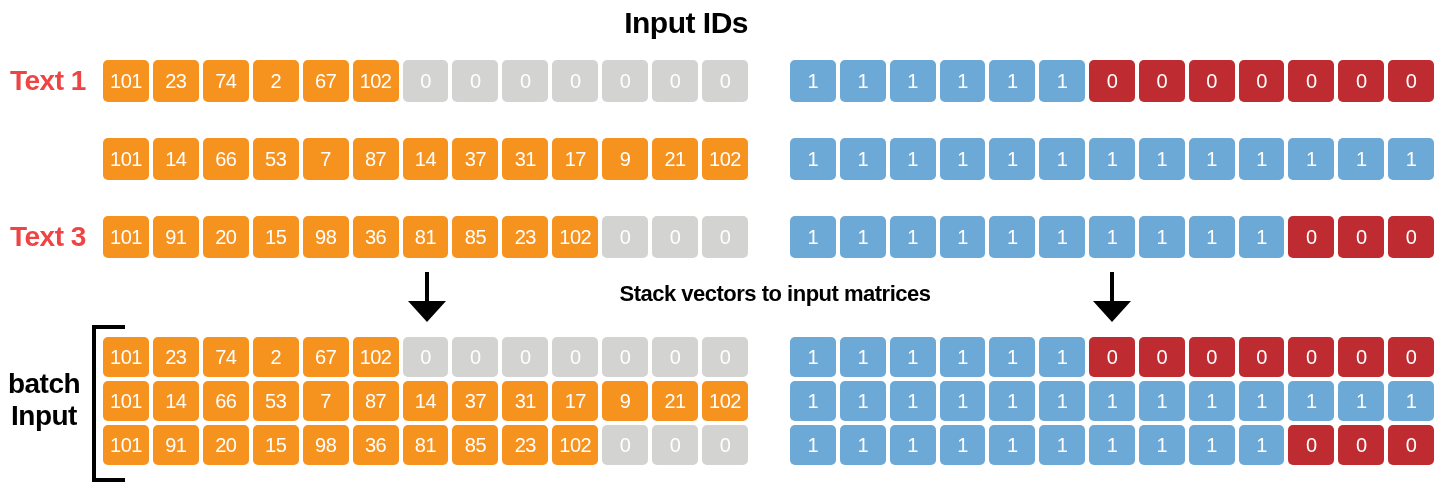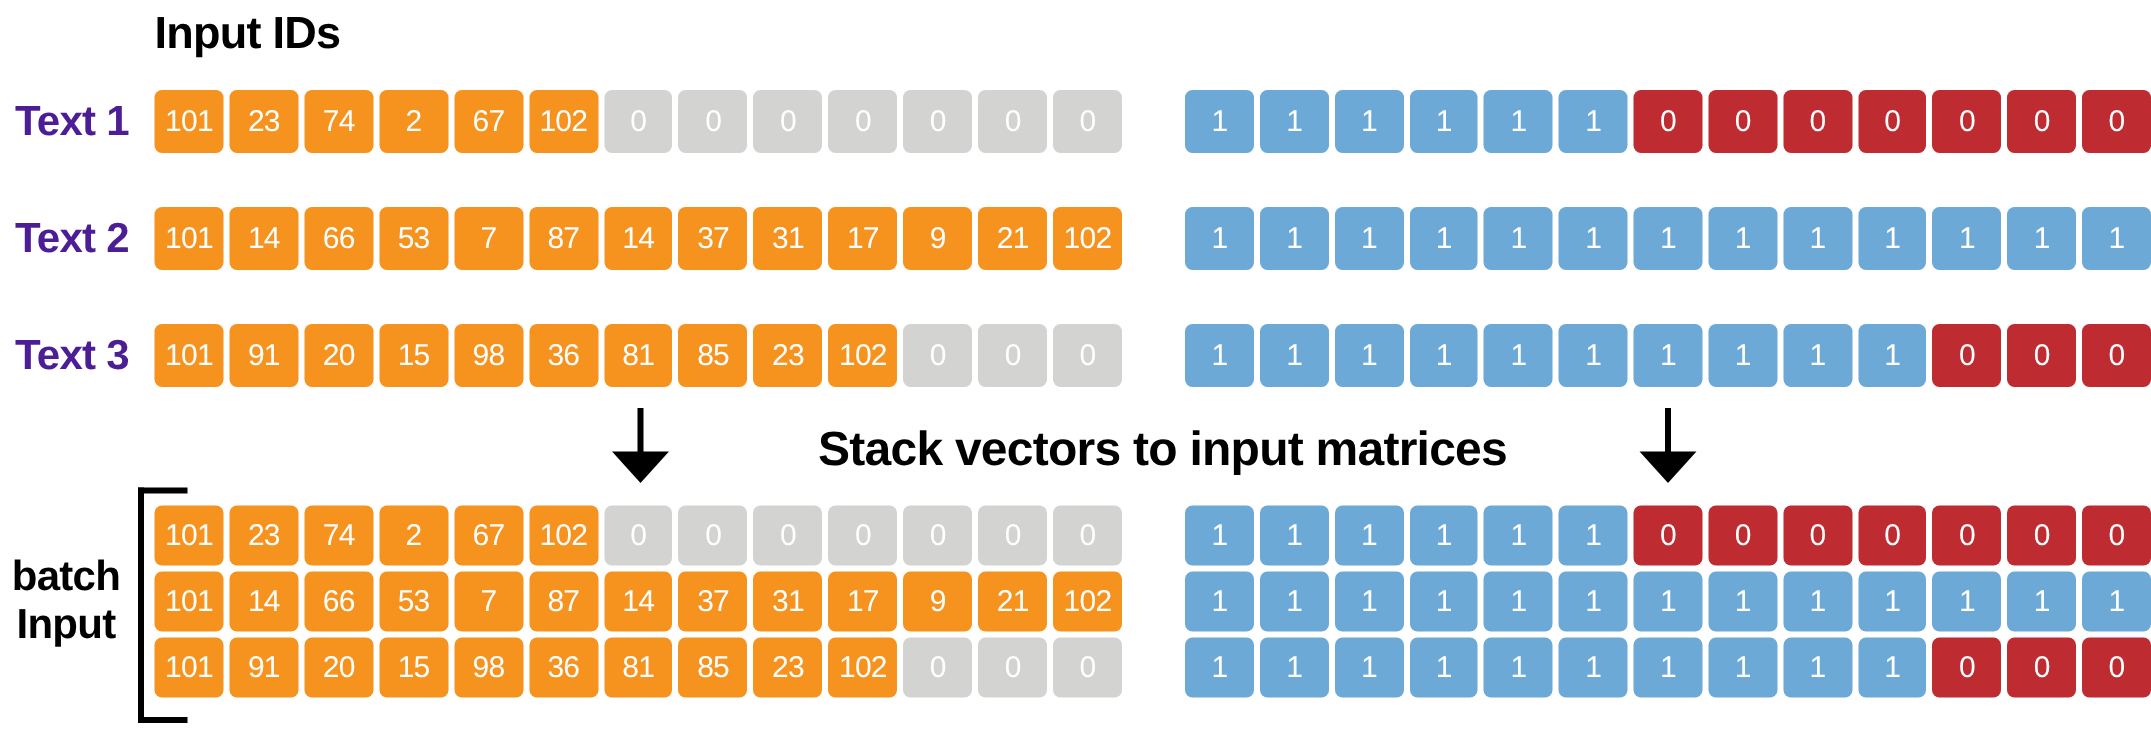--- a/index.html
+++ b/index.html
@@ -8,49 +8,49 @@
     background: #ffffff;
     font-family: "Liberation Sans", sans-serif;
     position: relative;
     overflow: hidden;
   }
   .diagram { position: absolute; inset: 0; }
 
   .title {
     position: absolute; top: 6px;
     font-size: 30px; font-weight: bold; color: #000;
-    text-align: left; letter-spacing: -0.5px;
+    text-align: right; letter-spacing: -0.5px;
   }
   .title-ids   { left: 103px; width: 645px; }
   .title-masks { left: 790px; width: 644px; }
 
   .row-label {
     position: absolute; left: 10px; width: 90px; height: 42px;
-    line-height: 42px; font-size: 28px; font-weight: bold; color: #4c1d95;
+    line-height: 42px; font-size: 28px; font-weight: bold; color: #ef4444;
     letter-spacing: -0.5px; white-space: nowrap;
   }
 
   .vec {
     position: absolute; display: flex; gap: 4px;
   }
   .cell {
     flex: 1 1 0; height: 42px; border-radius: 5px;
     display: flex; align-items: center; justify-content: center;
     color: #ffffff; font-size: 20px; letter-spacing: -0.5px;
   }
   .vec-sm .cell { height: 40px; }
 
   .orange { background: var(--orange); }
   .gray   { background: var(--gray); }
   .blue   { background: var(--blue); }
   .red    { background: var(--red); }
 
   .stack-label {
     position: absolute; top: 281px; left: 400px; width: 750px;
-    text-align: center; font-size: 32px; font-weight: bold; color: #000;
+    text-align: center; font-size: 22px; font-weight: bold; color: #000;
     letter-spacing: -0.5px;
   }
 
   .arrow-stem {
     position: absolute; width: 4px; height: 32px; background: #000; top: 272px;
   }
   .arrow-head {
     position: absolute; width: 0; height: 0; top: 301px;
     border-left: 19px solid transparent;
     border-right: 19px solid transparent;
@@ -69,21 +69,20 @@
   }
 </style>
 </head>
 <body>
 
 <div class="diagram">
 
   <div class="title title-ids">Input IDs</div>
 
   <div class="row-label" style="top:60px">Text 1</div>
-  <div class="row-label" style="top:138px">Text 2</div>
   <div class="row-label" style="top:216px">Text 3</div>
 
   <div class="vec" style="left:103px;top:60px;width:645px">
       <div class="cell orange">101</div>
       <div class="cell orange">23</div>
       <div class="cell orange">74</div>
       <div class="cell orange">2</div>
       <div class="cell orange">67</div>
       <div class="cell orange">102</div>
       <div class="cell gray">0</div>

